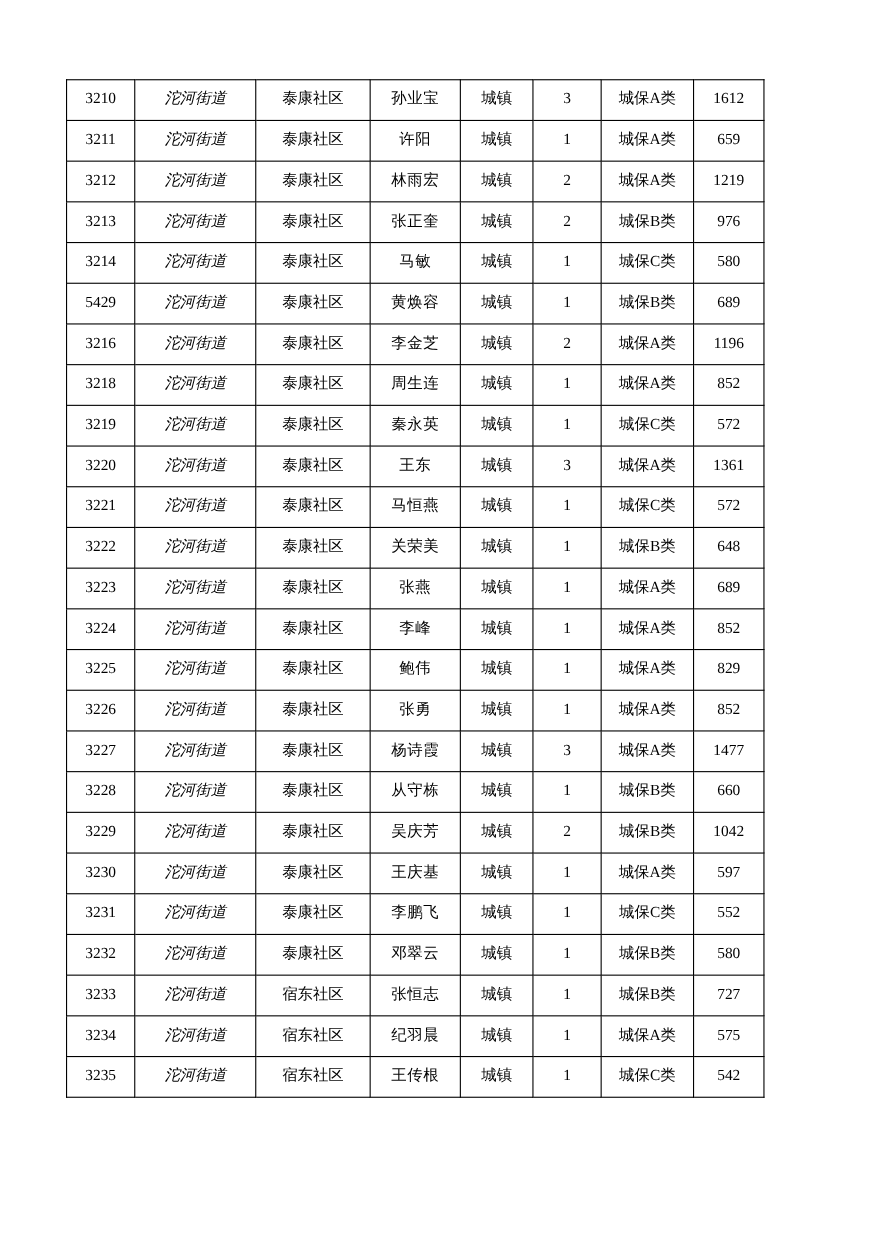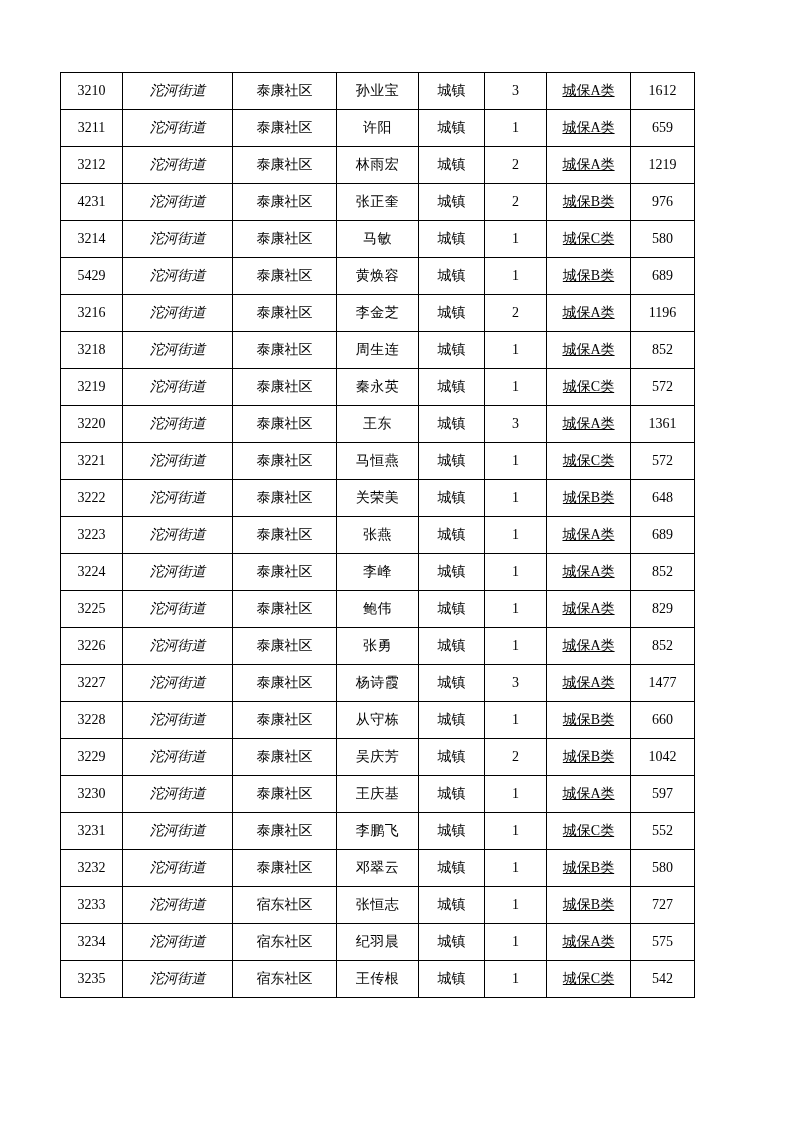--- a/index.html
+++ b/index.html
@@ -46,21 +46,21 @@
   col.c-count  { width: 62px; }
   col.c-cat    { width: 84px; }
   col.c-amount { width: 64px; }
 
   td.seq    { font-size: 15px; }
   td.street { font-size: 13px; font-style: italic; }
   td.comm   { font-size: 13px; margin-left: 16px; }
   td.name   { font-size: 14px; letter-spacing: 0.5px; }
   td.type   { font-size: 13px; }
   td.count  { font-size: 14px; }
-  td.cat    { font-size: 13px; text-decoration: underline; }
+  td.cat    { font-size: 13px; }
   td.amount { font-size: 14px; }
 </style>
 </head>
 <body>
 
 <div class="page">
   <table class="data-table">
     <colgroup>
       <col class="c-seq">
       <col class="c-street">
@@ -96,21 +96,21 @@
           <td class="seq">3212</td>
           <td class="street">沱河街道</td>
           <td class="comm">泰康社区</td>
           <td class="name">林雨宏</td>
           <td class="type">城镇</td>
           <td class="count">2</td>
           <td class="cat">城保A类</td>
           <td class="amount">1219</td>
         </tr>
         <tr>
-          <td class="seq">4231</td>
+          <td class="seq">3213</td>
           <td class="street">沱河街道</td>
           <td class="comm">泰康社区</td>
           <td class="name">张正奎</td>
           <td class="type">城镇</td>
           <td class="count">2</td>
           <td class="cat">城保B类</td>
           <td class="amount">976</td>
         </tr>
         <tr>
           <td class="seq">3214</td>

